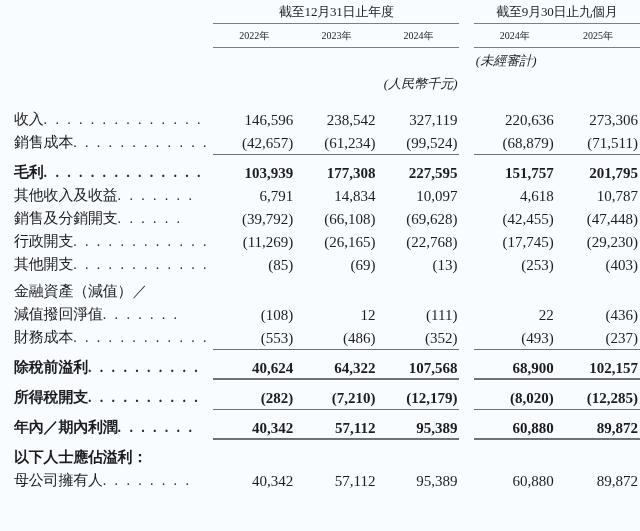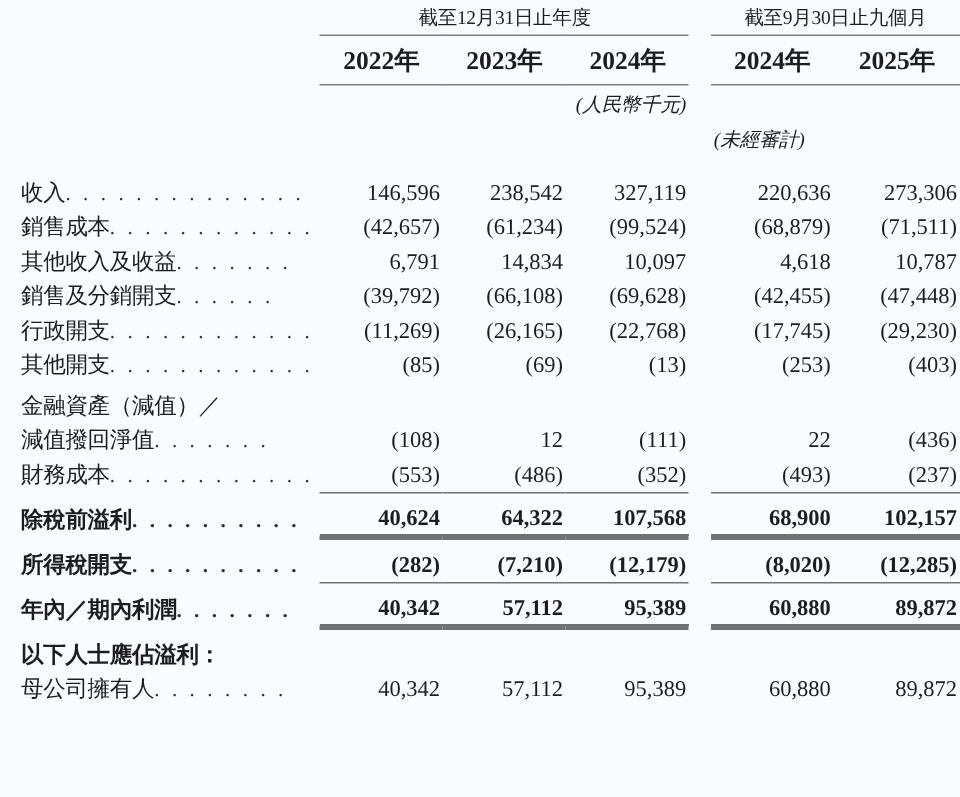--- a/index.html
+++ b/index.html
@@ -38,22 +38,22 @@
     text-align: center;
     font-size: 13px;
     padding: 3px 0 2px 0;
     white-space: nowrap;
     letter-spacing: -0.2px;
   }
   .grp-head.ruled { border-bottom: 1px solid #7d7f85; }
 
   .yr-head {
     text-align: center;
-    font-size: 17px;
-    font-weight: bold;
+    font-size: 10px;
+    font-weight: normal;
     padding: 5px 0 4px 0;
     white-space: nowrap;
   }
   .yr-head.ruled { border-bottom: 1px solid #7d7f85; }
 
   .unit-cell {
     text-align: right;
     font-style: italic;
     font-size: 13px;
     padding: 4px 2px 1px 0;
@@ -85,21 +85,21 @@
     padding: 2px 2px 2px 0;
     white-space: nowrap;
     vertical-align: bottom;
     font-variant-numeric: lining-nums;
   }
   td.num.bold { font-weight: bold; }
 
   
   td.rule-top { border-top: 1px solid #6e7076; }
   td.dbl-bottom {
-    border-bottom: 3px solid #737373;
+    border-bottom: 1px solid #737373;
     box-shadow: inset 0 -4px 0 -3px #6e7076;
   }
 
   .tall td { padding-top: 9px; font-weight: bold; }
   .tall-sm td { padding-top: 6px; }
 </style>
 </head>
 <body>
 
 <div class="sheet">
@@ -129,33 +129,33 @@
     <td class="yr-head ruled">2024年</td>
     <td></td>
     <td class="yr-head ruled">2024年</td>
     <td class="yr-head ruled">2025年</td>
   </tr>
 
   <tr>
     <td></td>
     <td></td>
     <td></td>
+    <td></td>
+    <td></td>
+    <td class="unit-cell left-pad">(未經審計)</td>
+    <td></td>
+  </tr>
+
+  <tr>
+    <td></td>
+    <td></td>
+    <td></td>
     <td class="unit-cell">(人民幣千元)</td>
     <td></td>
     <td></td>
-    <td></td>
-  </tr>
-
-  <tr>
-    <td></td>
-    <td></td>
-    <td></td>
-    <td></td>
-    <td></td>
-    <td class="unit-cell left-pad">(未經審計)</td>
     <td></td>
   </tr>
 
   <tr class="spacer-row">
     <td></td>
           <td></td>
     <td></td>
           <td></td>
     <td></td>
           <td></td>
@@ -175,20 +175,29 @@
   <tr>
     <td class="lbl"><span>銷售成本</span><span class="leader">. . . . . . . . . . . .</span></td>
     <td class="num">(42,657)</td>
     <td class="num">(61,234)</td>
     <td class="num">(99,524)</td>
     <td></td>
     <td class="num">(68,879)</td>
     <td class="num">(71,511)</td>
   </tr>
 
+  <tr class="tall">
+    <td class="lbl bold"><span>毛利</span><span class="leader">. . . . . . . . . . . . . .</span></td>
+    <td class="num bold rule-top">103,939</td>
+    <td class="num bold rule-top">177,308</td>
+    <td class="num bold rule-top">227,595</td>
+    <td></td>
+    <td class="num bold rule-top">151,757</td>
+    <td class="num bold rule-top">201,795</td>
+  </tr>
 
   <tr>
     <td class="lbl"><span>其他收入及收益</span><span class="leader">. . . . . . .</span></td>
     <td class="num">6,791</td>
     <td class="num">14,834</td>
     <td class="num">10,097</td>
     <td></td>
     <td class="num">4,618</td>
     <td class="num">10,787</td>
   </tr>

